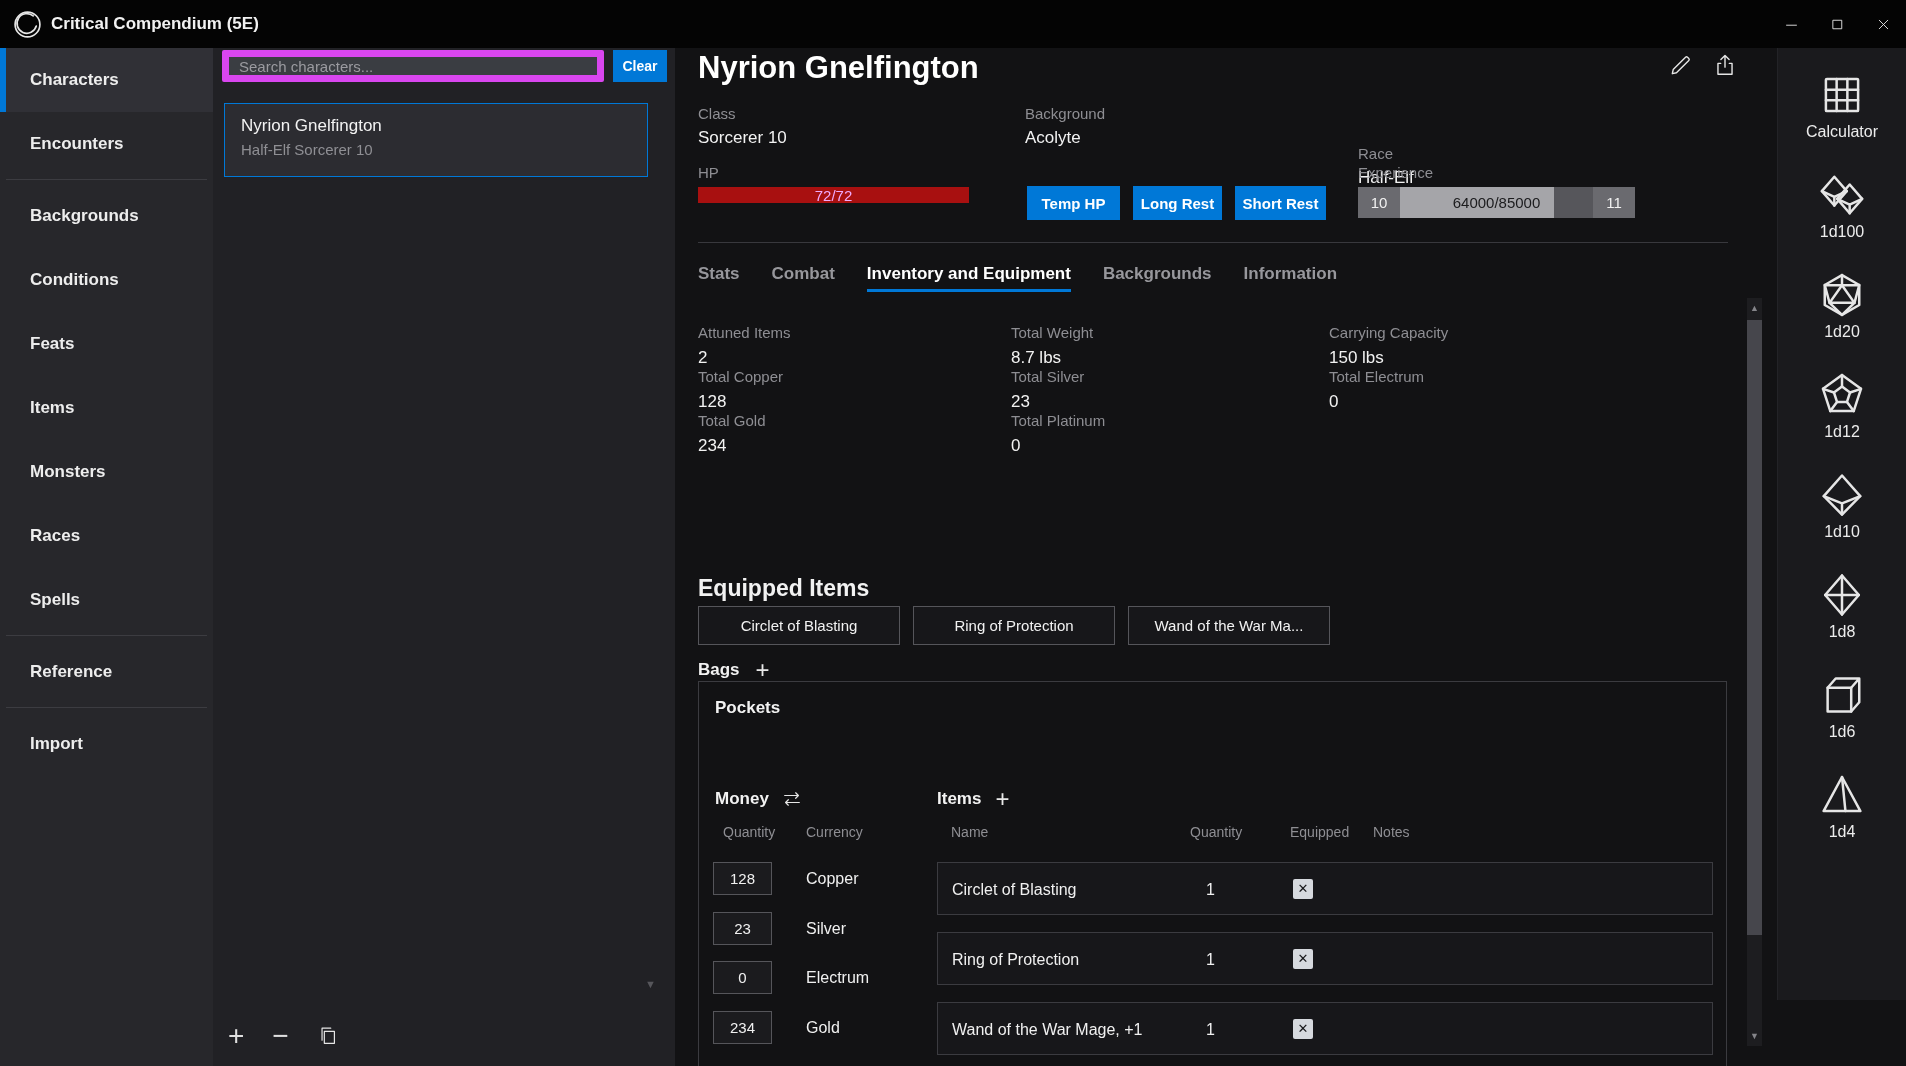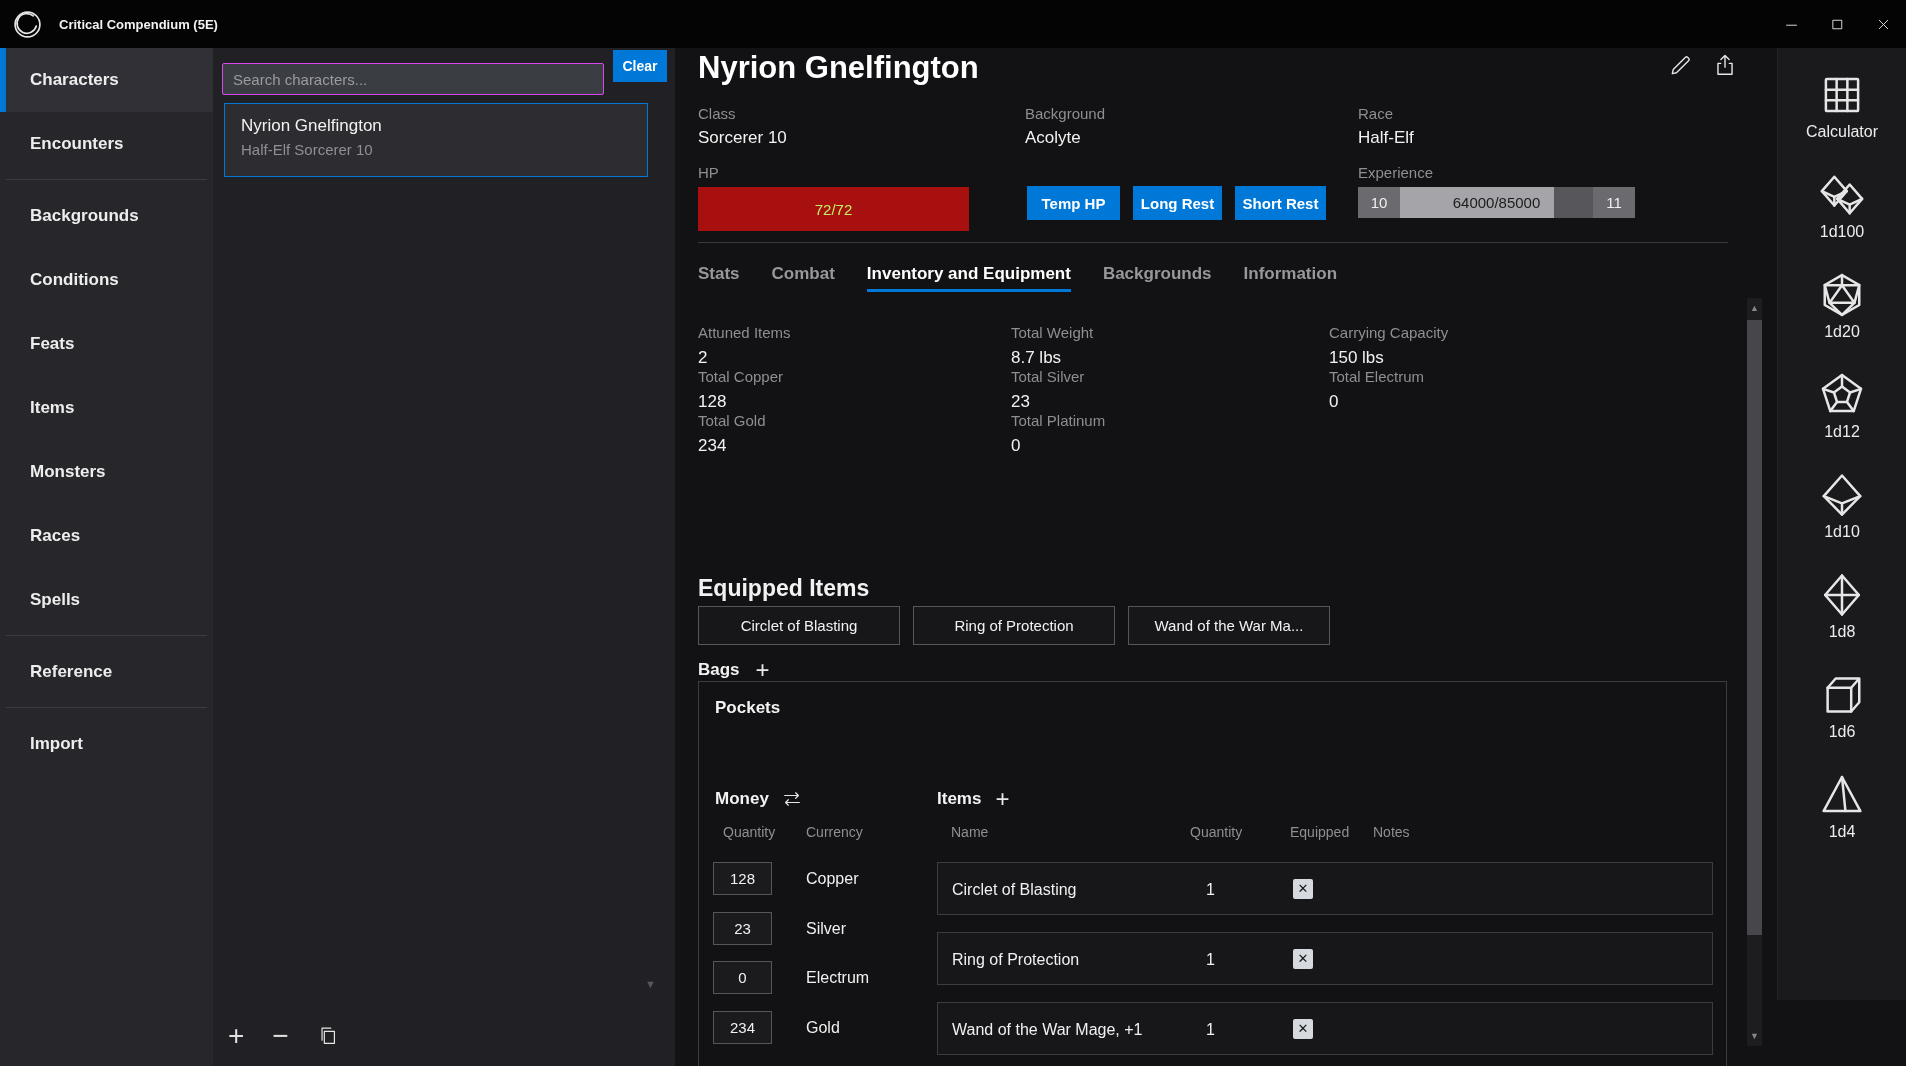--- a/index.html
+++ b/index.html
@@ -3,57 +3,57 @@
 <meta charset="utf-8">
 <style>
   * { box-sizing: border-box; margin: 0; padding: 0; }
   html,body { width:1906px; height:1066px; overflow:hidden; background:#000; }
   body { font-family:"Liberation Sans","DejaVu Sans",sans-serif; }
   #window { position:relative; width:1906px; height:1066px; background:#121214; overflow:hidden; }
 
   
   .titlebar { position:absolute; left:0; top:0; width:1906px; height:48px; background:#040404; display:flex; align-items:center; z-index:5; }
   .app-logo { margin-left:12px; width:31px; height:31px; display:flex; }
-  .app-title { margin-left:16px; color:#f2f2f2; font-size:13px; font-weight:700; }
+  .app-title { margin-left:8px; color:#f2f2f2; font-size:17px; font-weight:700; }
   .win-controls { position:absolute; right:0; top:0; height:48px; display:flex; }
   .win-btn { width:46px; height:48px; display:flex; align-items:center; justify-content:center; cursor:pointer; }
 
   
   .sidebar { position:absolute; left:0; top:48px; width:213px; height:1018px; background:#27272b; display:flex; flex-direction:column; }
   .nav-item { height:64px; flex:0 0 64px; display:flex; align-items:center; padding-left:24px; color:#ededed; font-size:17px; font-weight:600; border-left:6px solid transparent; cursor:pointer; }
   .nav-item.selected { background:#303036; border-left-color:#0078d7; }
   .nav-divider { height:1px; flex:0 0 1px; background:#3c3c41; margin:3px 6px 4px 6px; }
 
   
   .list-panel { position:absolute; left:213px; top:48px; width:462px; height:1018px; background:#212125; }
-  .search-input { position:absolute; left:9px; top:15px; width:382px; height:32px; background:#3a3d42; border:1px solid #d946ef; border-radius:2px; color:#e0e0e0; font-size:15px; padding:0 10px; outline:none; font-family:inherit; }
+  .search-input { position:absolute; left:9px; top:2px; width:382px; height:32px; background:#3a3d42; border:7px solid #d946ef; border-radius:2px; color:#e0e0e0; font-size:15px; padding:0 10px; outline:none; font-family:inherit; }
   .search-input::placeholder { color:#9b9ba0; }
   .clear-btn { position:absolute; left:400px; top:2px; width:54px; height:32px; background:#0078d7; color:#fff; border:none; font-size:14px; font-weight:700; cursor:pointer; font-family:inherit; }
   .char-card { position:absolute; left:11px; top:55px; width:424px; height:74px; background:#2c2c31; border:1px solid #0078d7; padding:12px 16px; cursor:pointer; }
   .char-card .cname { color:#f2f2f2; font-size:17px; }
   .char-card .csub { color:#8f8f94; font-size:15px; margin-top:5px; }
   .list-actions { position:absolute; left:15px; top:974px; display:flex; align-items:center; gap:28px; }
   .glyph-btn { color:#e0e0e0; font-size:28px; font-weight:300; line-height:1; cursor:pointer; }
   .copy-btn { display:flex; cursor:pointer; }
   .list-scroll-hint { position:absolute; left:432px; top:930px; color:#56565b; font-size:11px; cursor:pointer; }
 
   
   .main { position:absolute; left:675px; top:48px; width:1102px; height:1018px; background:#121214; overflow:hidden; }
   .page-title { position:absolute; left:23px; top:2px; color:#fff; font-size:31px; font-weight:600; }
   .hdr-icon { position:absolute; top:4px; width:26px; height:26px; cursor:pointer; display:flex; }
   .edit-icon { left:993px; }
   .share-icon { left:1037px; }
 
   .field { position:absolute; top:57px; }
-  .field.f0 { left:23px; } .field.f1 { left:350px; } .field.f2 { left:683px; }
+  .field.f0 { left:23px; } .field.f1 { left:350px; } .field.f2 { left:683px;margin-top:40px; }
   .lbl { color:#8e8e93; font-size:15px; }
   .val { color:#f2f2f2; font-size:17px; margin-top:6px; }
 
   .hp-label { position:absolute; left:23px; top:116px; }
-  .hp-bar { position:absolute; left:23px; top:139px; width:271px; height:44px; background:#a81010; display:flex; align-items:center; justify-content:center; color:#bef264; font-size:15px; }
+  .hp-bar { position:absolute; left:23px; top:139px; width:271px; height:16px; background:#a81010; display:flex; align-items:center; justify-content:center; color:#f0abfc; font-size:15px; }
 
   .action-btn { position:absolute; top:138px; height:34px; background:#0078d7; color:#fff; border:none; font-size:15px; font-weight:700; cursor:pointer; font-family:inherit; }
   .act0 { left:352px; width:93px; } .act1 { left:458px; width:89px; } .act2 { left:560px; width:91px; }
 
   .xp-label { position:absolute; left:683px; top:116px; }
   .xp-bar { position:absolute; left:683px; top:139px; width:277px; height:31px; display:flex; }
   .xp-level { width:42px; background:#6a6a6f; color:#f0f0f0; display:flex; align-items:center; justify-content:center; font-size:15px; }
   .xp-mid { flex:1; position:relative; background:#56565b; overflow:hidden; }
   .xp-fill { position:absolute; left:0; top:0; bottom:0; width:80%; background:#a5a5a9; }
   .xp-text { position:absolute; inset:0; display:flex; align-items:center; justify-content:center; color:#1c1c1e; font-size:15px; }

